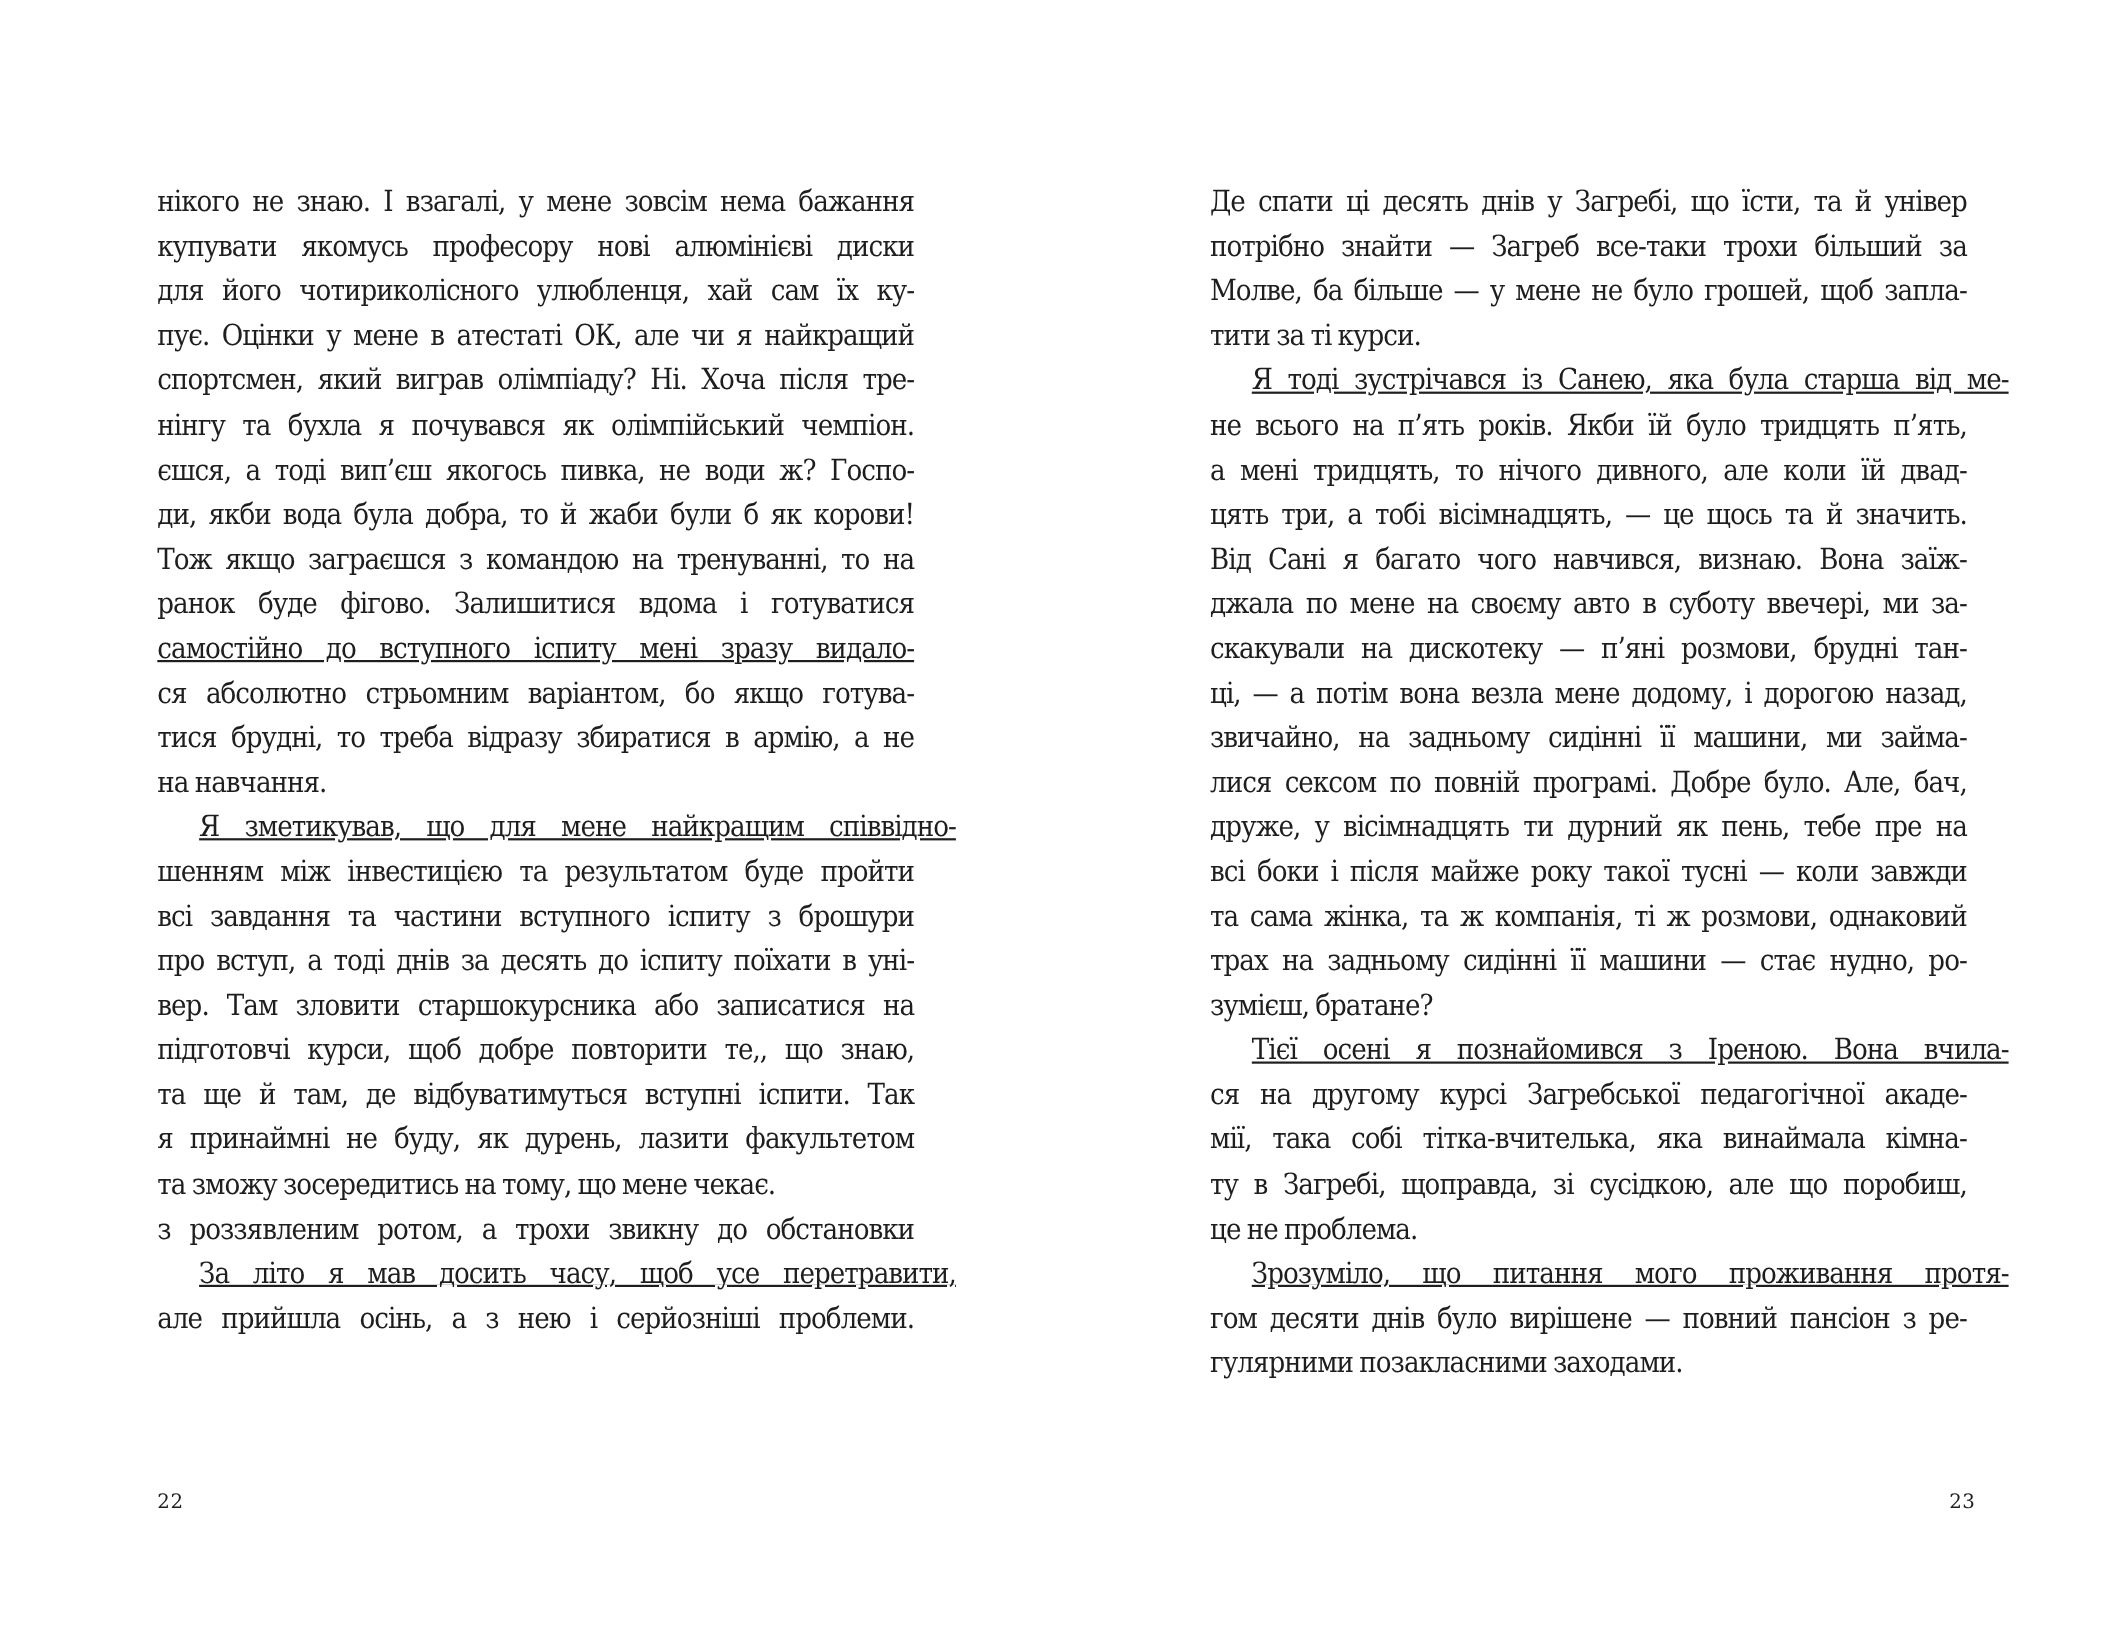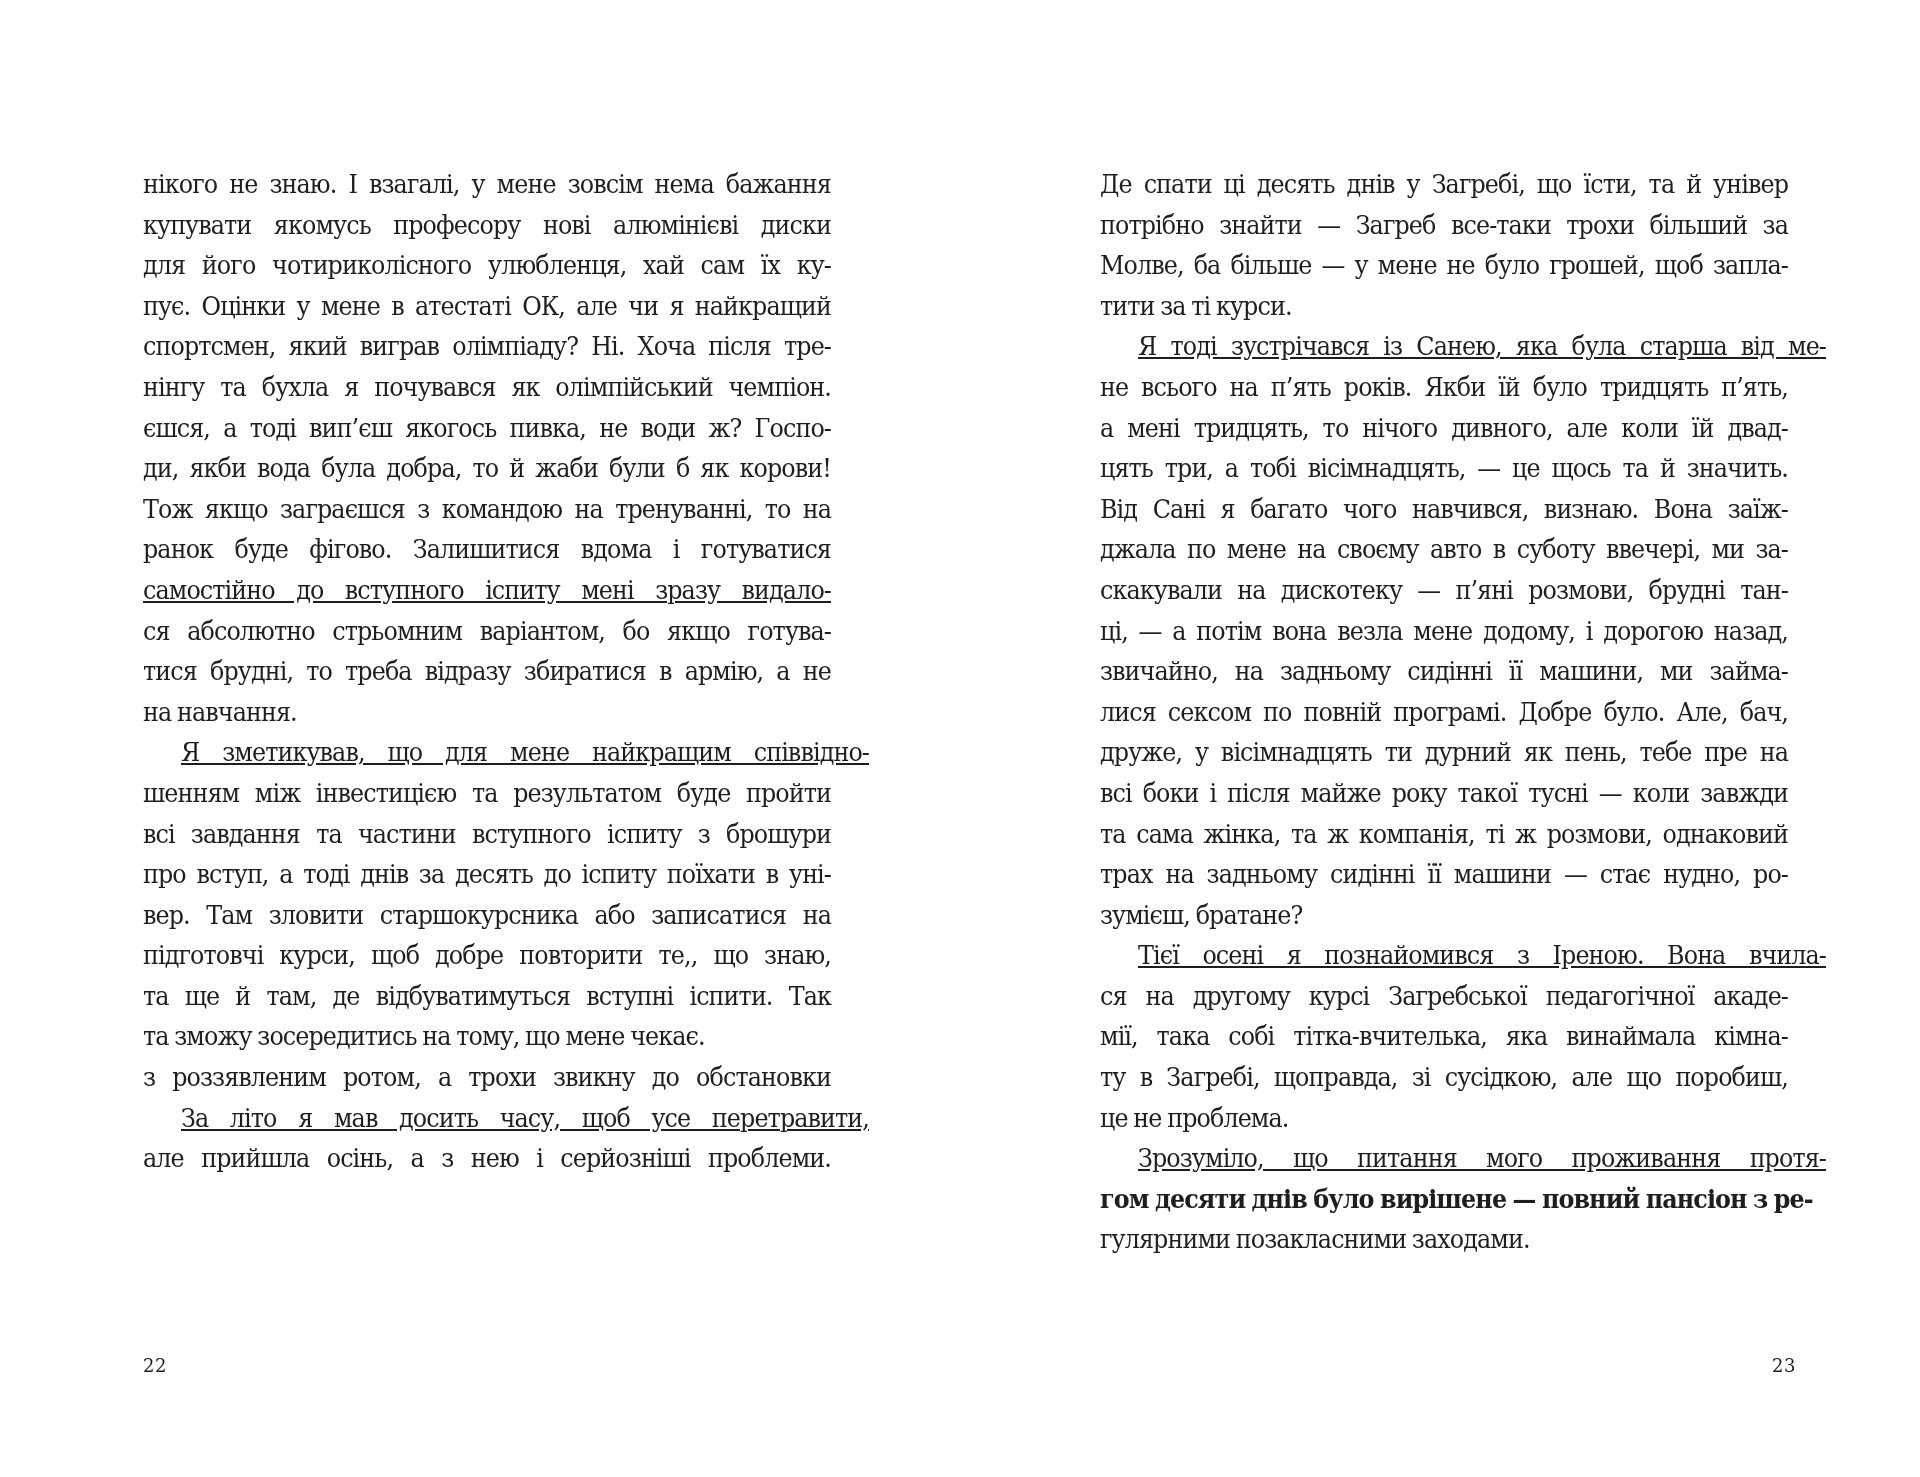--- a/index.html
+++ b/index.html
@@ -86,20 +86,21 @@
         <span class="line" style="text-align-last: justify; display: block; width: 688px;">ся абсолютно стрьомним варіантом, бо якщо готува-</span>
         <span class="line" style="text-align-last: justify; display: block; width: 688px;">тися брудні, то треба відразу збиратися в армію, а не</span>
         <span class="line last" style="text-align-last: left; display: block; width: 688px;">на навчання.</span>
         <span class="line indent" style="text-align-last: justify; display: block; width: 688px;">Я зметикував, що для мене найкращим співвідно-</span>
         <span class="line" style="text-align-last: justify; display: block; width: 688px;">шенням між інвестицією та результатом буде пройти</span>
         <span class="line" style="text-align-last: justify; display: block; width: 688px;">всі завдання та частини вступного іспиту з брошури</span>
         <span class="line" style="text-align-last: justify; display: block; width: 688px;">про вступ, а тоді днів за десять до іспиту поїхати в уні-</span>
         <span class="line" style="text-align-last: justify; display: block; width: 688px;">вер. Там зловити старшокурсника або записатися на</span>
         <span class="line" style="text-align-last: justify; display: block; width: 688px;">підготовчі курси, щоб добре повторити те,, що знаю,</span>
         <span class="line" style="text-align-last: justify; display: block; width: 688px;">та ще й там, де відбуватимуться вступні іспити. Так</span>
+        <span class="line" style="text-align-last: justify; display: block; width: 688px;">я принаймні не буду, як дурень, лазити факультетом</span>
         <span class="line last" style="text-align-last: left; display: block; width: 688px;">та зможу зосередитись на тому, що мене чекає.</span>
         <span class="line" style="text-align-last: justify; display: block; width: 688px;">з роззявленим ротом, а трохи звикну до обстановки</span>
         <span class="line indent" style="text-align-last: justify; display: block; width: 688px;">За літо я мав досить часу, щоб усе перетравити,</span>
         <span class="line" style="text-align-last: justify; display: block; width: 688px;">але прийшла осінь, а з нею і серйозніші проблеми.</span>
       </div>
     <div class="page-number">22</div>
   </div>
   <div class="page page-right">
     <div class="text-block" id="right-text">
         <span class="line" style="text-align-last: justify; display: block; width: 688px;">Де спати ці десять днів у Загребі, що їсти, та й універ</span>
@@ -120,18 +121,18 @@
         <span class="line" style="text-align-last: justify; display: block; width: 688px;">всі боки і після майже року такої тусні — коли завжди</span>
         <span class="line" style="text-align-last: justify; display: block; width: 688px;">та сама жінка, та ж компанія, ті ж розмови, однаковий</span>
         <span class="line" style="text-align-last: justify; display: block; width: 688px;">трах на задньому сидінні її машини — стає нудно, ро-</span>
         <span class="line last" style="text-align-last: left; display: block; width: 688px;">зумієш, братане?</span>
         <span class="line indent" style="text-align-last: justify; display: block; width: 688px;">Тієї осені я познайомився з Іреною. Вона вчила-</span>
         <span class="line" style="text-align-last: justify; display: block; width: 688px;">ся на другому курсі Загребської педагогічної акаде-</span>
         <span class="line" style="text-align-last: justify; display: block; width: 688px;">мії, така собі тітка-вчителька, яка винаймала кімна-</span>
         <span class="line" style="text-align-last: justify; display: block; width: 688px;">ту в Загребі, щоправда, зі сусідкою, але що поробиш,</span>
         <span class="line last" style="text-align-last: left; display: block; width: 688px;">це не проблема.</span>
         <span class="line indent" style="text-align-last: justify; display: block; width: 688px;">Зрозуміло, що питання мого проживання протя-</span>
-        <span class="line" style="text-align-last: justify; display: block; width: 688px; font-weight: bold;">гом десяти днів було вирішене — повний пансіон з ре-</span>
+        <span class="line" style="text-align-last: justify; display: block; width: 688px;">гом десяти днів було вирішене — повний пансіон з ре-</span>
         <span class="line last" style="text-align-last: left; display: block; width: 688px;">гулярними позакласними заходами.</span>
       </div>
     <div class="page-number">23</div>
   </div>
 </div>
 
 </body></html>

